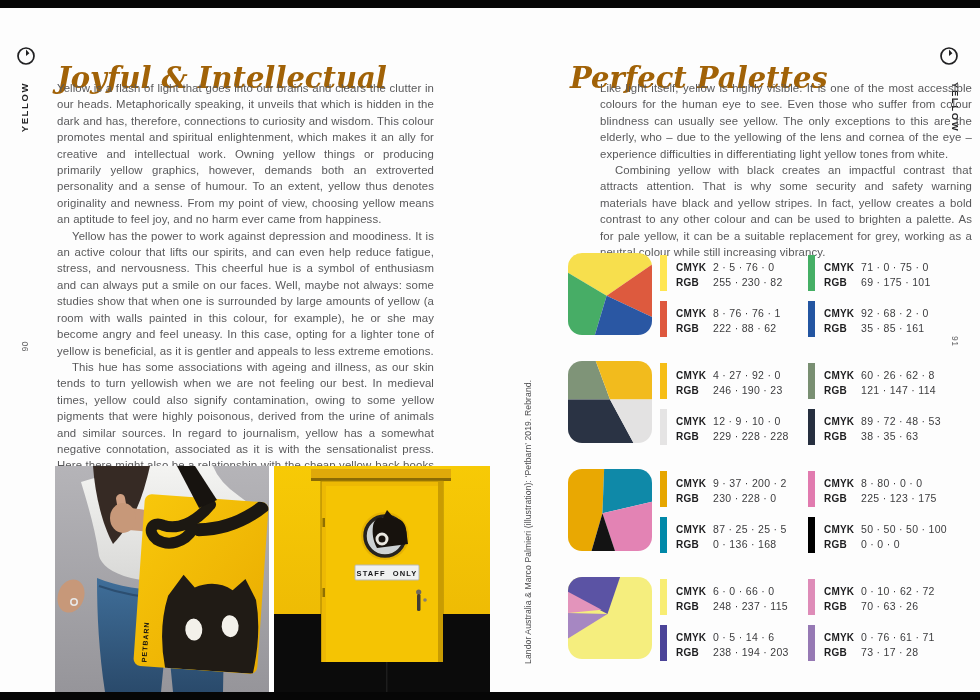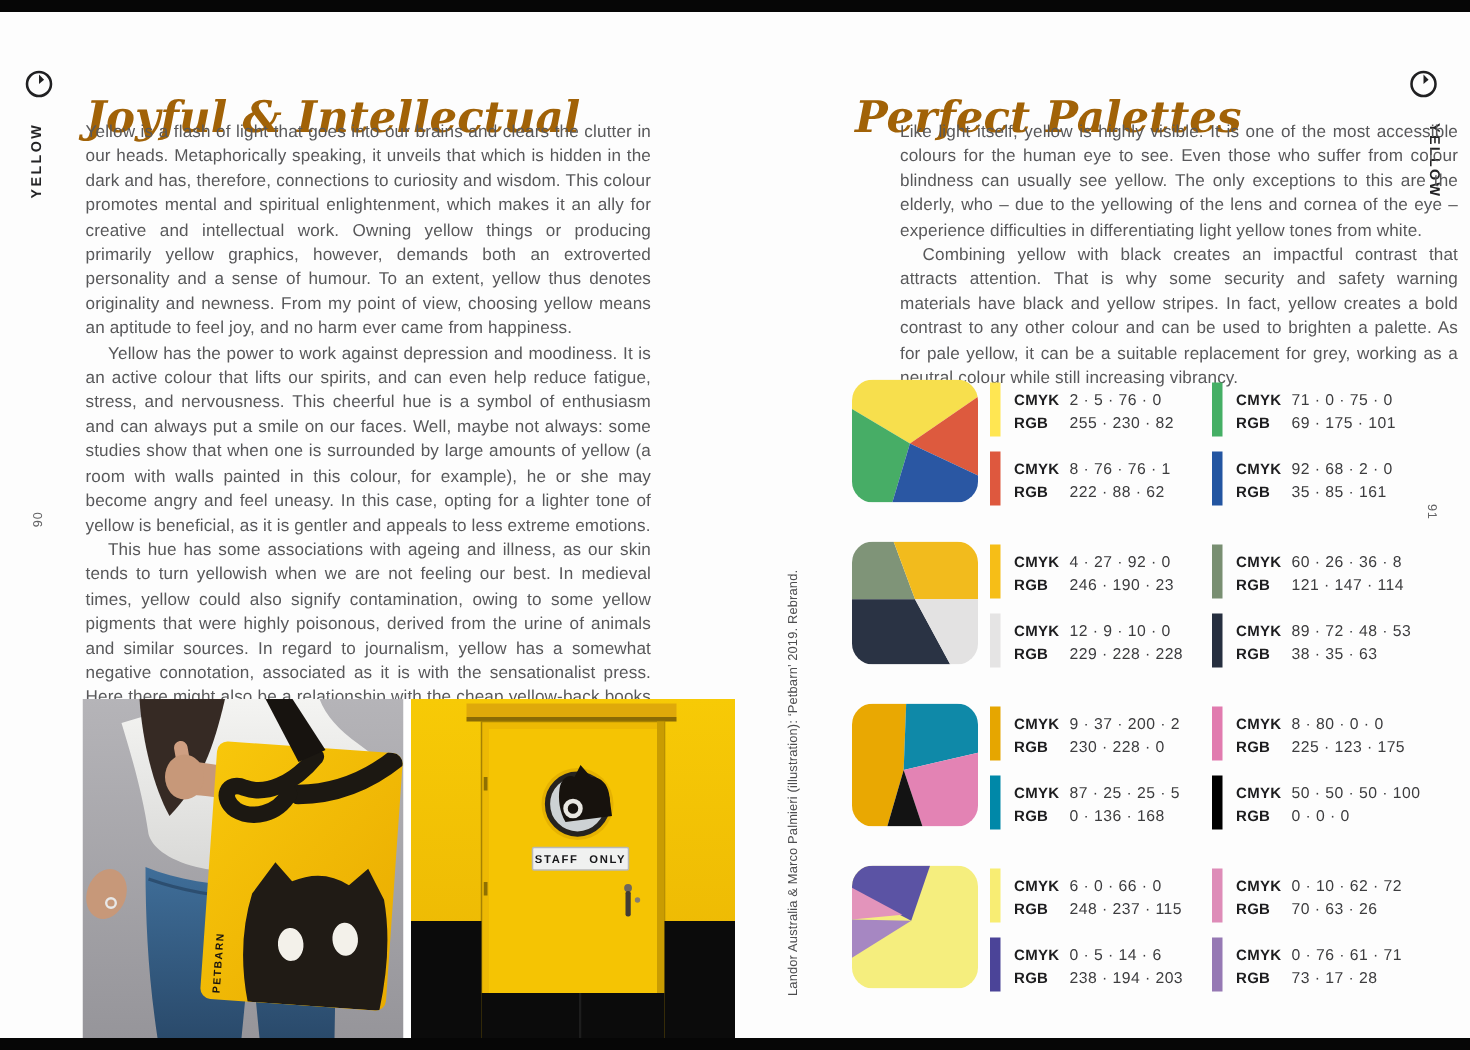--- a/index.html
+++ b/index.html
@@ -216,21 +216,21 @@
           <div class="entry">
             <span class="chip" style="background: rgb(246, 190, 23);"></span>
             <div class="vals">
               <div class="line"><span class="lbl">CMYK</span><span class="val">4 · 27 · 92 · 0</span></div>
               <div class="line"><span class="lbl">RGB</span><span class="val">246 · 190 · 23</span></div>
             </div>
           </div>
           <div class="entry">
             <span class="chip" style="background: rgb(121, 143, 114);"></span>
             <div class="vals">
-              <div class="line"><span class="lbl">CMYK</span><span class="val">60 · 26 · 36 · 8</span></div>
+              <div class="line"><span class="lbl">CMYK</span><span class="val">60 · 26 · 62 · 8</span></div>
               <div class="line"><span class="lbl">RGB</span><span class="val">121 · 147 · 114</span></div>
             </div>
           </div>
           <div class="entry">
             <span class="chip" style="background: rgb(229, 228, 228);"></span>
             <div class="vals">
               <div class="line"><span class="lbl">CMYK</span><span class="val">12 · 9 · 10 · 0</span></div>
               <div class="line"><span class="lbl">RGB</span><span class="val">229 · 228 · 228</span></div>
             </div>
           </div>

